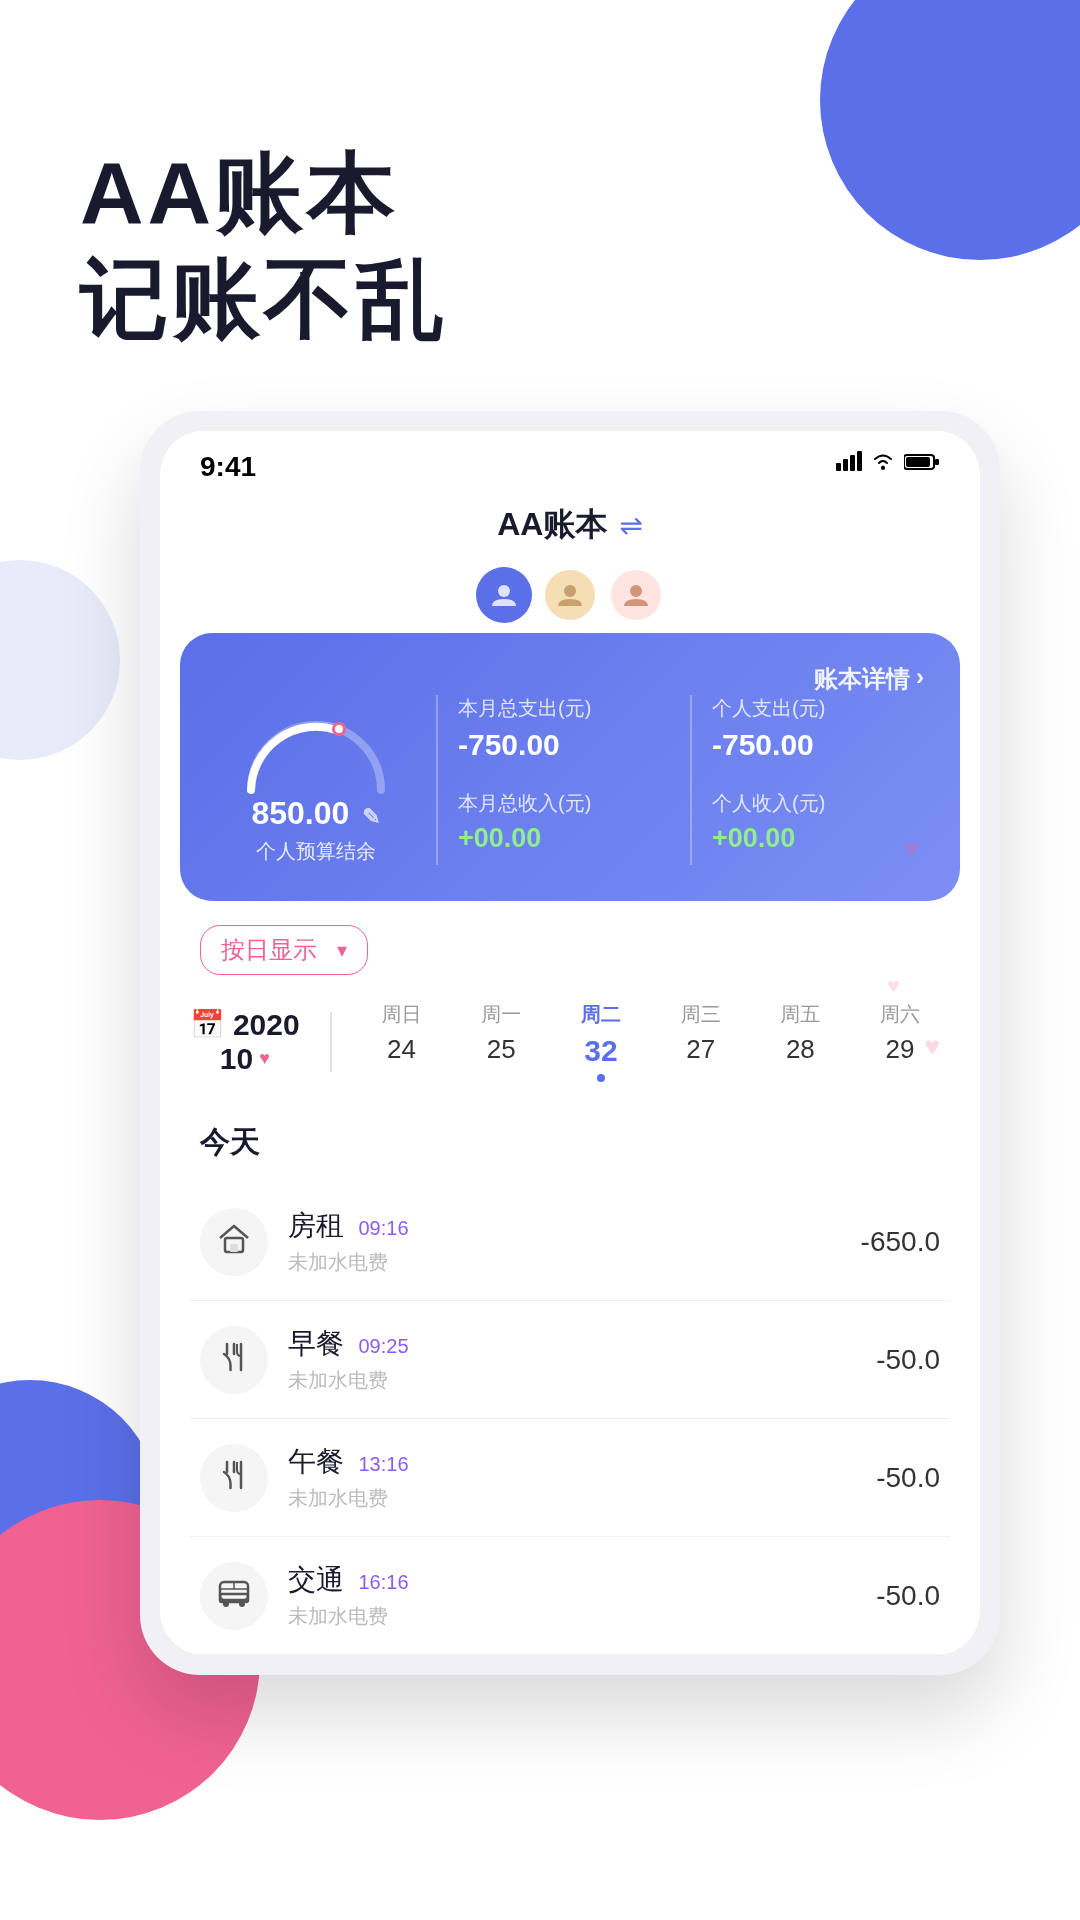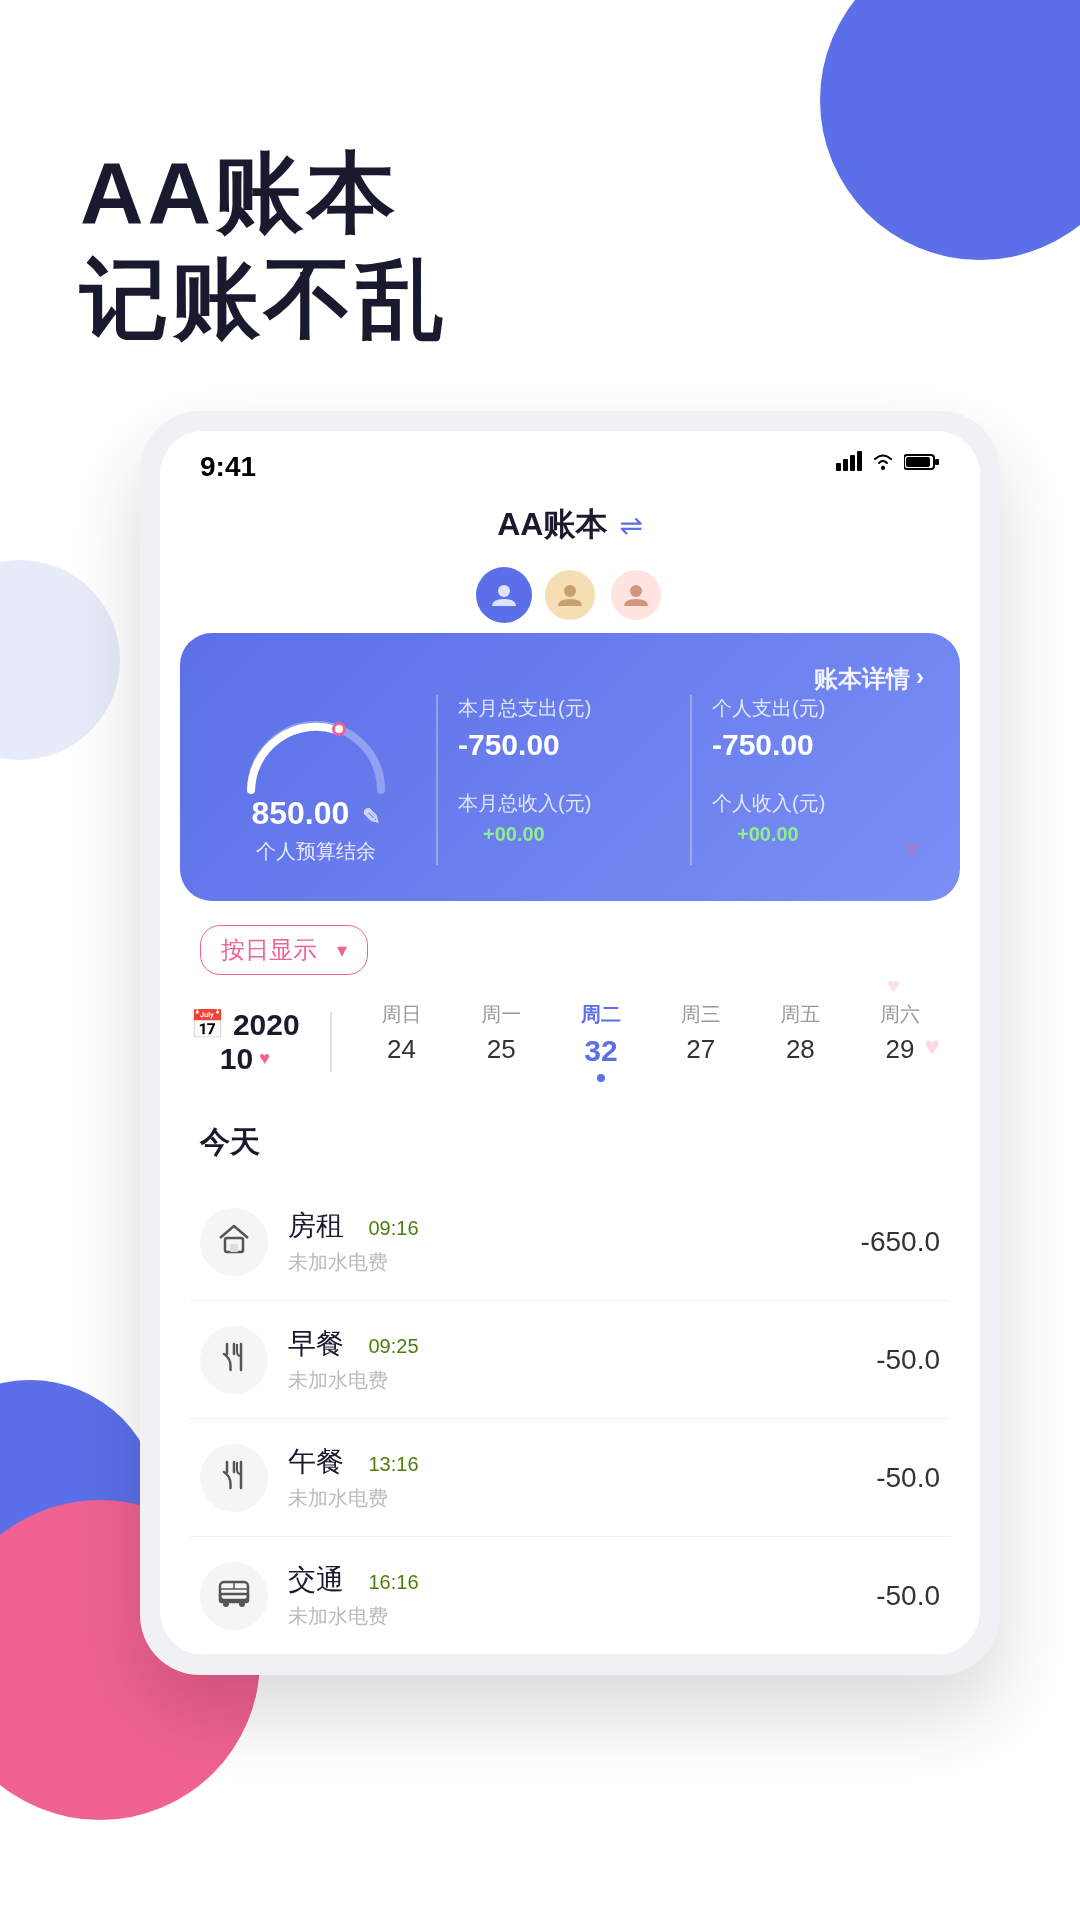--- a/index.html
+++ b/index.html
@@ -251,23 +251,22 @@
       font-size: 20px;
       margin-bottom: 6px;
     }
     .stat-value-negative {
       color: #fff;
       font-size: 30px;
       font-weight: 600;
     }
     .stat-value-positive {
       color: #90EE90;
-      font-size: 20px;
+      font-size: 27px;
       font-weight: 600;
-      margin-left: 25px;
     }
 
     
     .day-filter-row {
       display: flex;
       align-items: center;
       padding: 24px 40px 16px 40px;
     }
     .day-filter-btn {
       display: flex;
@@ -423,22 +422,22 @@
     .tx-info {
       flex: 1;
     }
     .tx-name {
       font-size: 28px;
       font-weight: 500;
       color: #1a1a2e;
     }
     .tx-time {
       font-size: 20px;
-      color: #4d7c0f;
-      margin-left: 20px;
+      color: #8b5cf6;
+      margin-left: 10px;
     }
     .tx-sub {
       font-size: 20px;
       color: #bbb;
       margin-top: 4px;
     }
     .tx-amount {
       font-size: 28px;
       font-weight: 500;
       color: #1a1a2e;

